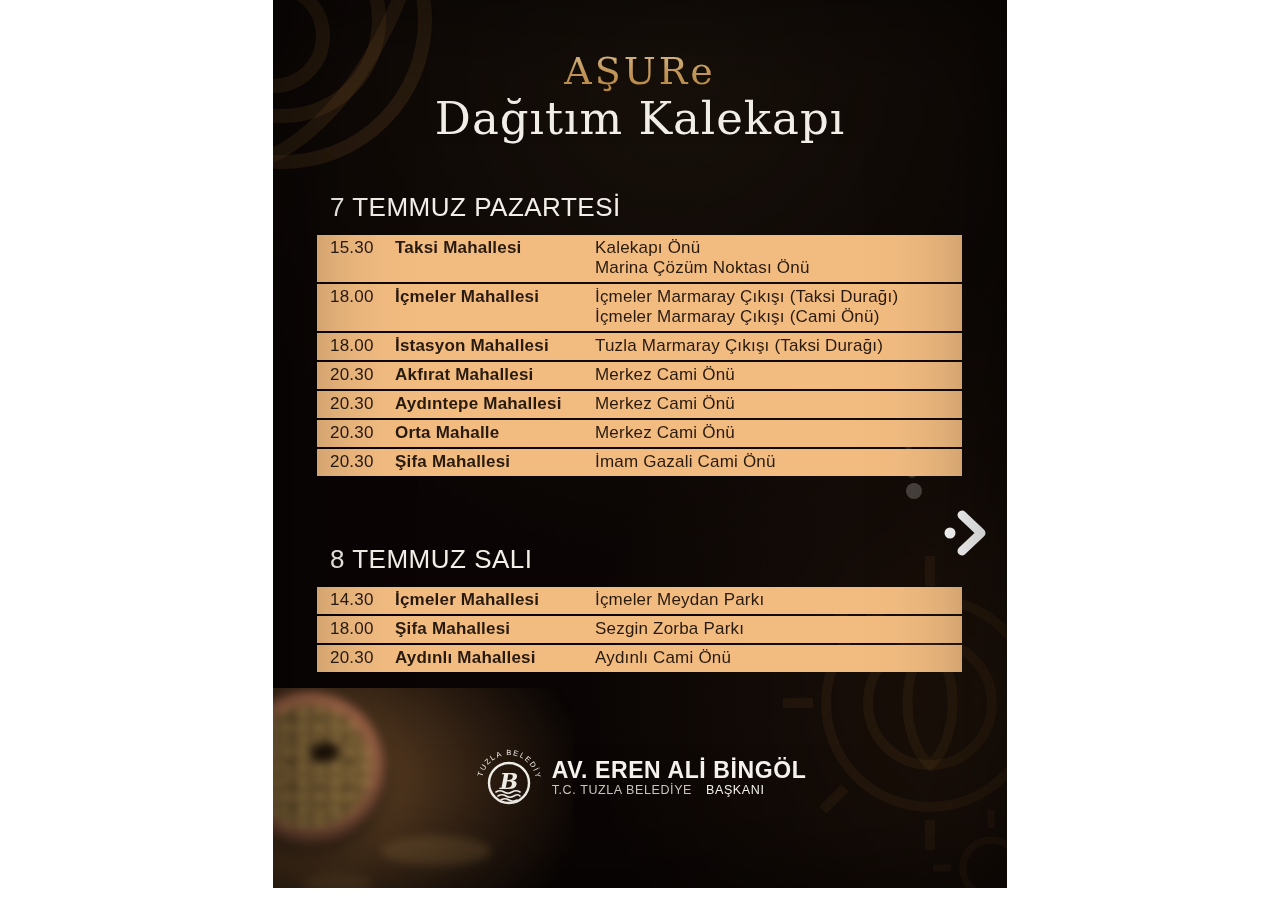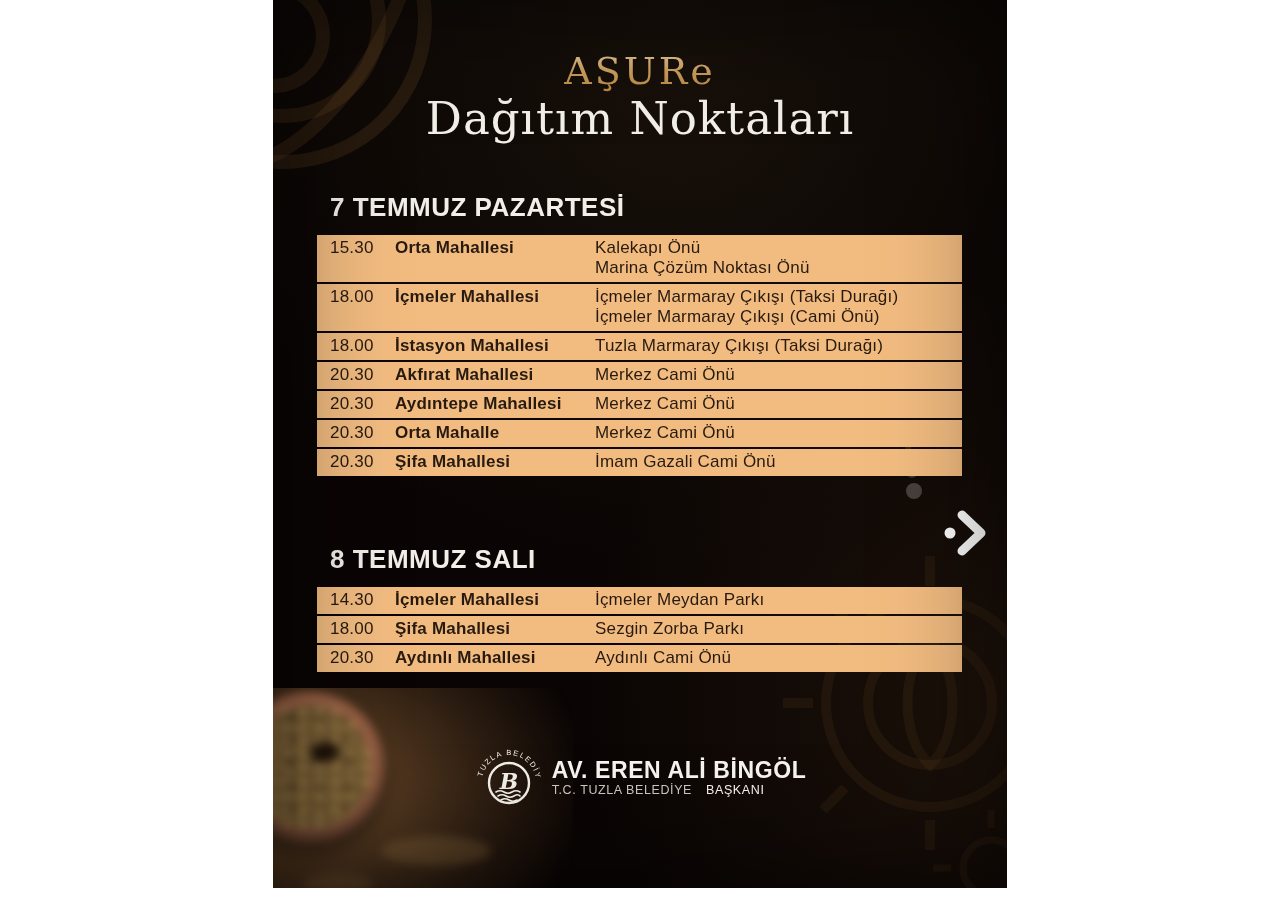--- a/index.html
+++ b/index.html
@@ -46,21 +46,21 @@
   .title-small{font-family:"DejaVu Serif", serif;font-size:38px;line-height:42px;letter-spacing:3px;
         background:linear-gradient(180deg,#eed3a0 0%,#d2a464 45%,#b8873f 100%);
         -webkit-background-clip:text;background-clip:text;color:transparent;display:inline-block;}
   .title-large{font-family:"DejaVu Serif", serif;font-size:45px;line-height:50px;letter-spacing:1px;
         color:#f3efe9;margin-top:2px;}
 
   
   .section{position:absolute;left:44px;width:645px;}
   .section-1{top:192px;}
   .section-2{top:544px;}
-  .section-heading{margin:0 0 13px 13px;font-size:26px;line-height:30px;font-weight:700;
+  .section-heading{margin:0 0 13px 13px;font-size:26px;line-height:30px;font-weight:400;
         color:#f2efe9;letter-spacing:.5px;}
   .row{display:flex;align-items:flex-start;background:#f2bc81;margin-bottom:2px;
         padding:3px 26px 4px 13px;min-height:27px;box-sizing:border-box;}
   .cell{font-size:17px;line-height:20px;color:#281a0f;letter-spacing:.2px;}
   .time{width:65px;flex:none;}
   .area{width:200px;flex:none;font-weight:700;}
   .locs{flex:1;}
   .loc-line{font-size:17px;line-height:20px;color:#281a0f;letter-spacing:.2px;}
 
   
@@ -118,30 +118,30 @@
         <div class="bowl-inner"></div>
         <div class="date-chunk"></div>
 
         <div class="glow glow1"></div>
         <div class="glow glow2"></div>
       </div>
     </div>
 
     <div class="title-block">
       <div class="title-small">AŞURe</div>
-      <div class="title-large">Dağıtım Noktaları</div>
+      <div class="title-large">Dağıtım Kalekapı</div>
     </div>
 
     <div id="sections">
   <section class="section section-1">
     <h2 class="section-heading">7 TEMMUZ PAZARTESİ</h2>
     <div class="rows">
   <div class="row">
     <span class="cell time">15.30</span>
-    <span class="cell area">Orta Mahallesi</span>
+    <span class="cell area">Taksi Mahallesi</span>
     <span class="cell locs">
                 <div class="loc-line">Kalekapı Önü</div>
                 <div class="loc-line">Marina Çözüm Noktası Önü</div>
               </span>
   </div>
 
   <div class="row">
     <span class="cell time">18.00</span>
     <span class="cell area">İçmeler Mahallesi</span>
     <span class="cell locs">

